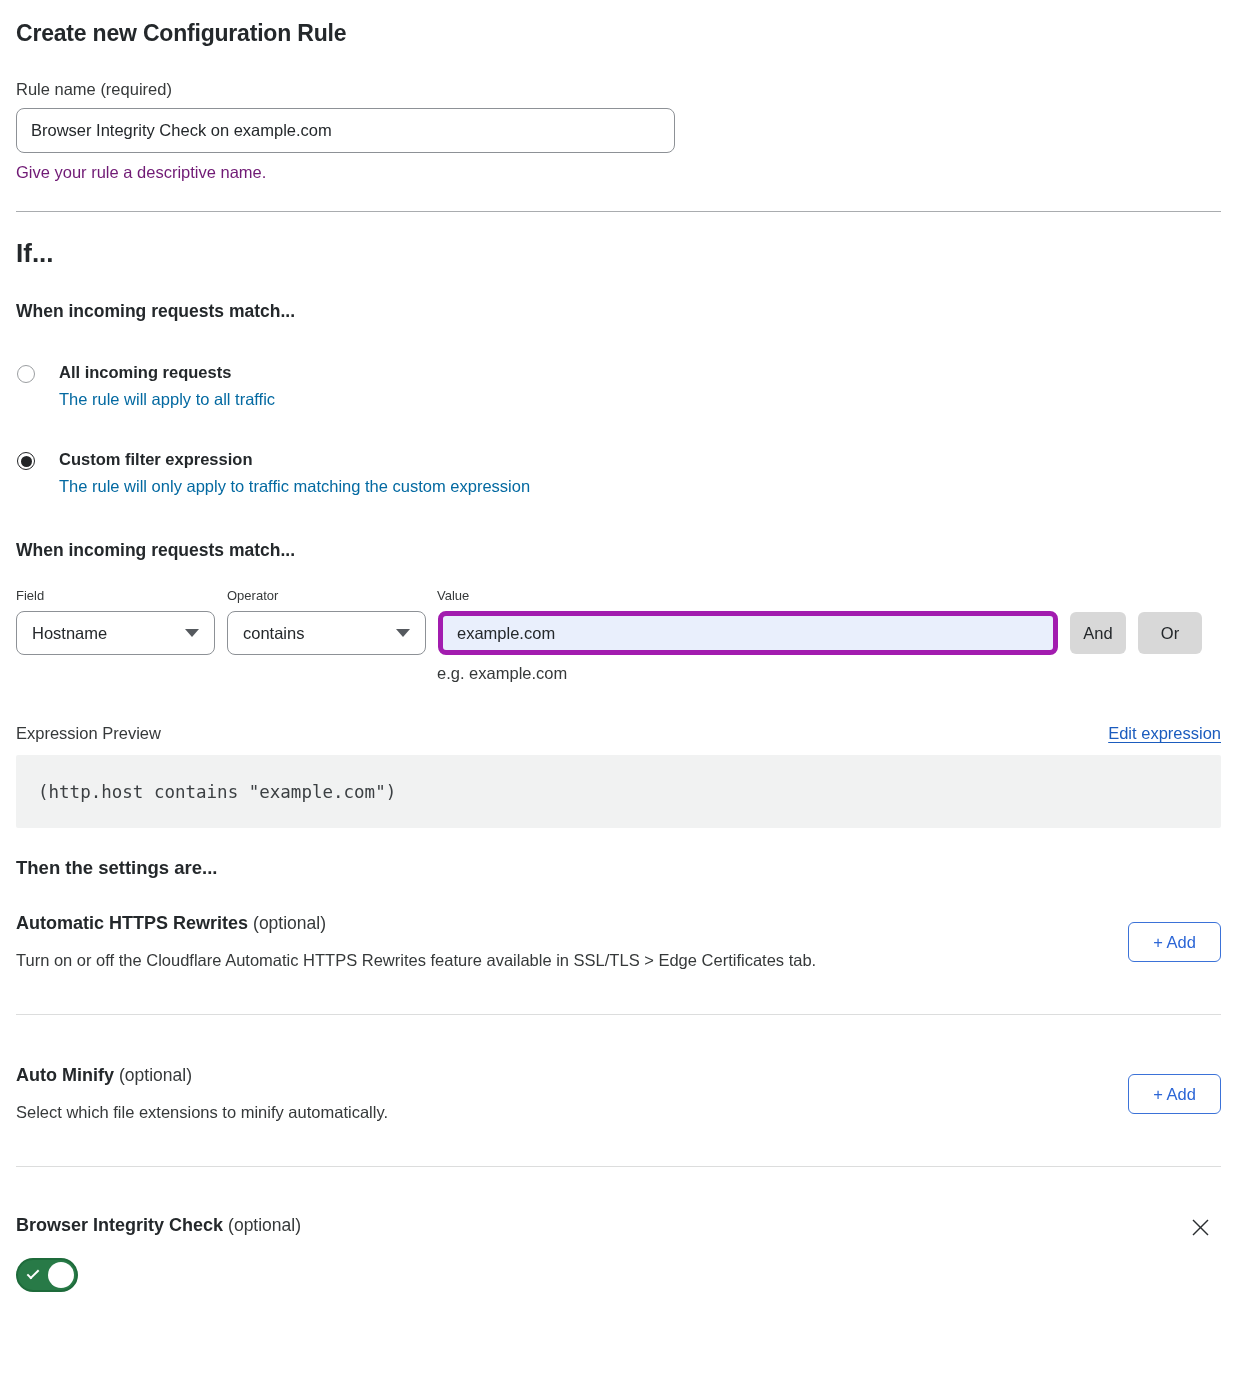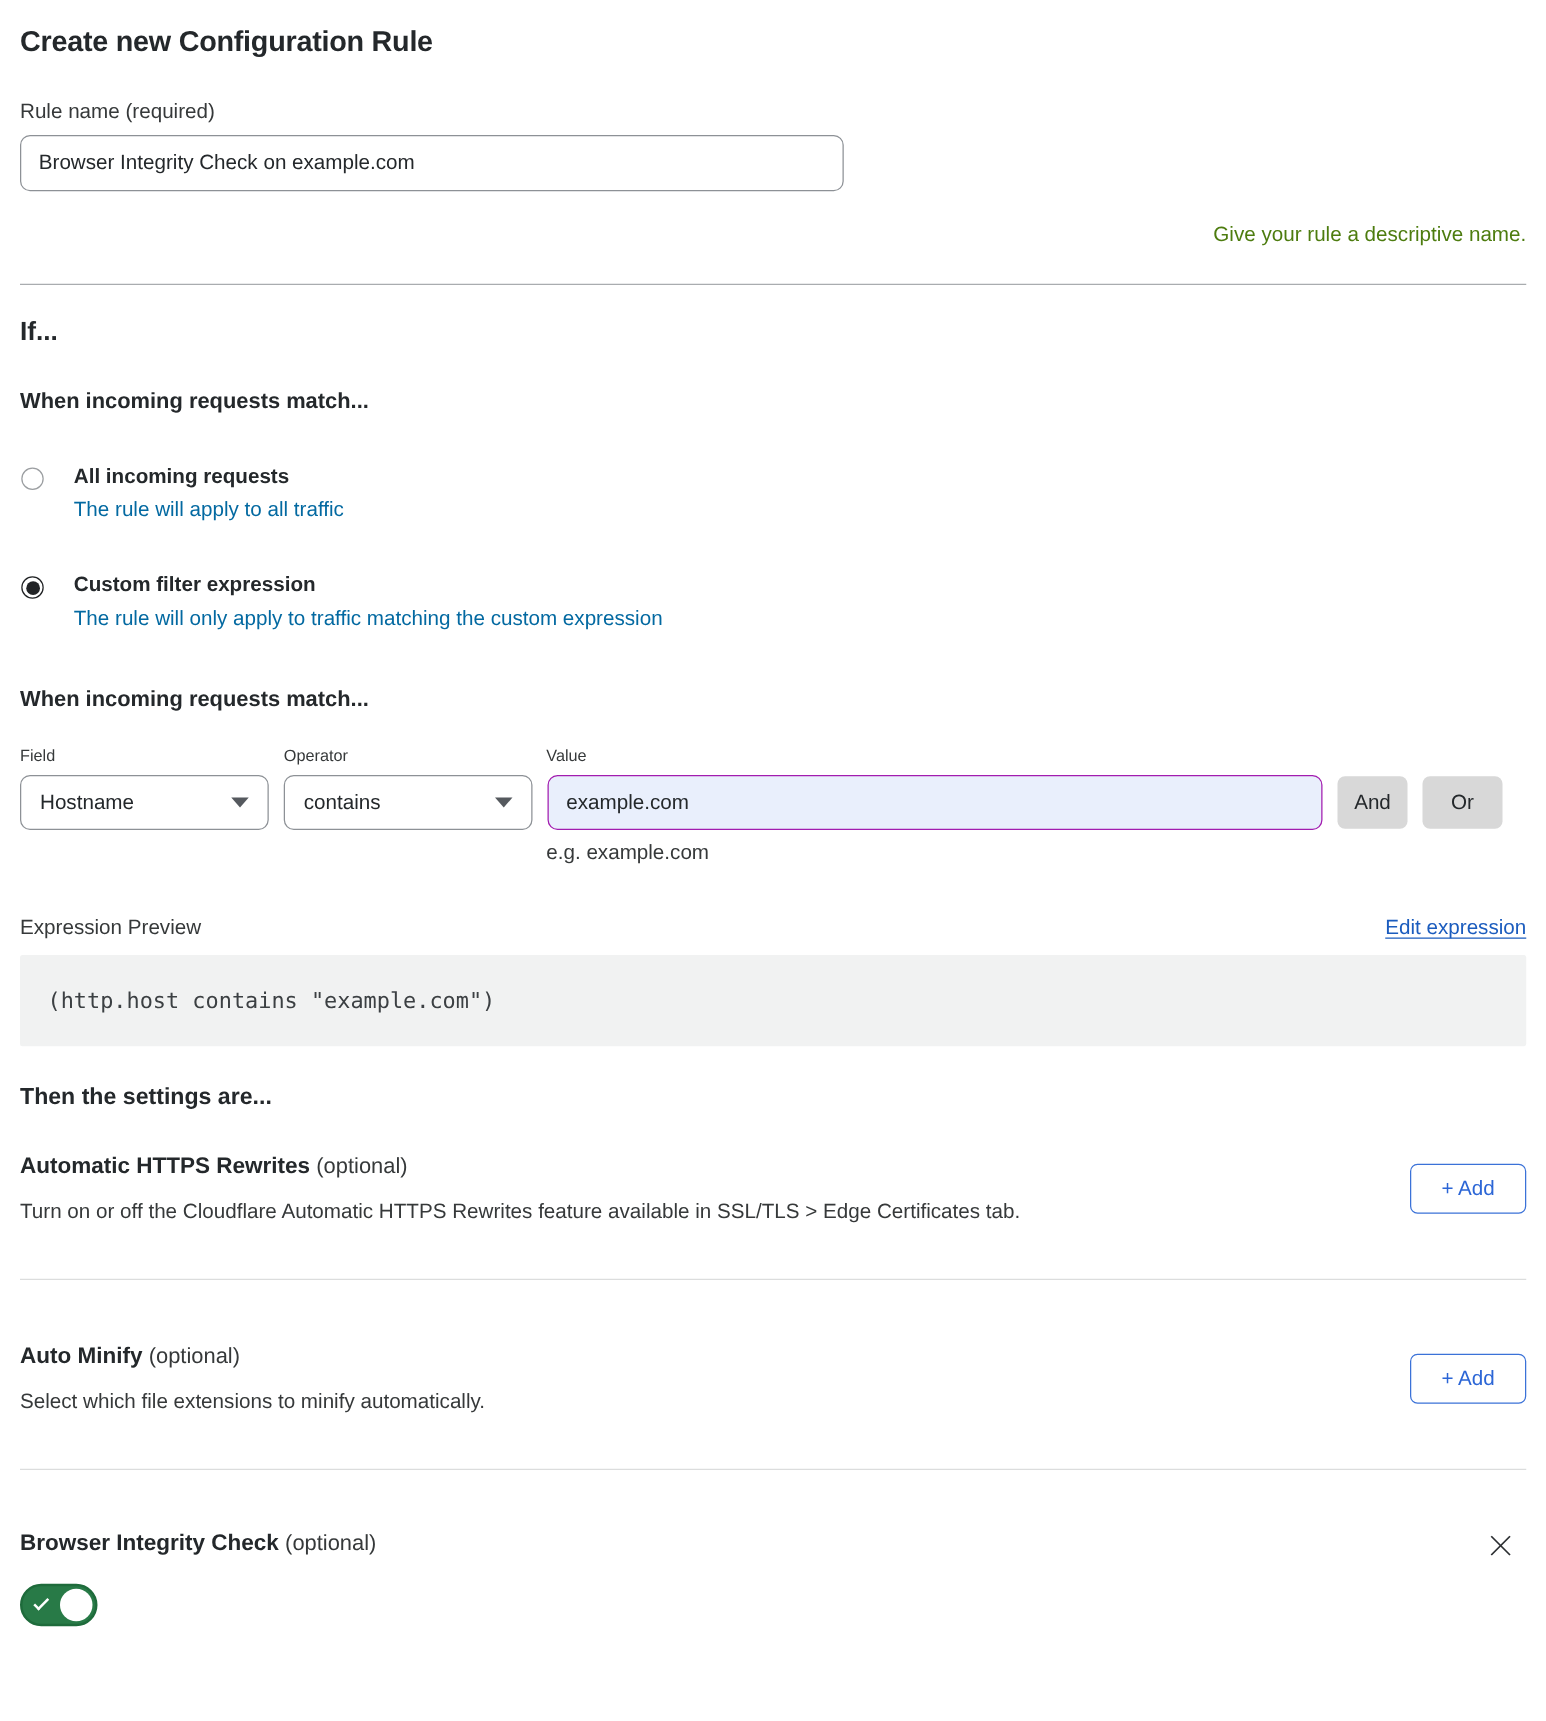--- a/index.html
+++ b/index.html
@@ -31,30 +31,30 @@
     border: 1px solid #8d9196;
     border-radius: 8px;
     padding: 0 14px;
     font-size: 16.5px;
     font-family: "Liberation Sans", "DejaVu Sans", sans-serif;
     color: #24282b;
     outline: none;
     background: #fff;
   }
 
-  .help-text { font-size: 16.5px; margin-top: 26px; color: #4d7c0f; text-align: right; }
+  .help-text { font-size: 16.5px; margin-top: 10px; color: #701a75; }
 
   .divider-strong {
     border: none;
     border-top: 1px solid #a9acaf;
     margin: 29px 0 0 0;
   }
 
   .if-heading {
-    font-size: 21px;
+    font-size: 26px;
     font-weight: 700;
     color: #24282b;
     margin: 26px 0 0 0;
   }
 
   .match-heading {
     font-size: 17.5px;
     font-weight: 700;
     color: #24282b;
     margin: 32px 0 0 0;
@@ -100,21 +100,21 @@
   }
   .caret-down {
     width: 0; height: 0;
     border-left: 7px solid transparent;
     border-right: 7px solid transparent;
     border-top: 8px solid #55595e;
   }
   .value-input {
     width: 620px; height: 44px;
     background: #e9effc;
-    border: 1px solid #a21caf;
+    border: 5px solid #a21caf;
     border-radius: 8px;
     padding: 0 14px;
     font-size: 16.5px;
     font-family: "Liberation Sans", "DejaVu Sans", sans-serif;
     color: #24282b;
     outline: none;
   }
   .logic-btn {
     height: 42px;
     background: #d8d8d8;

